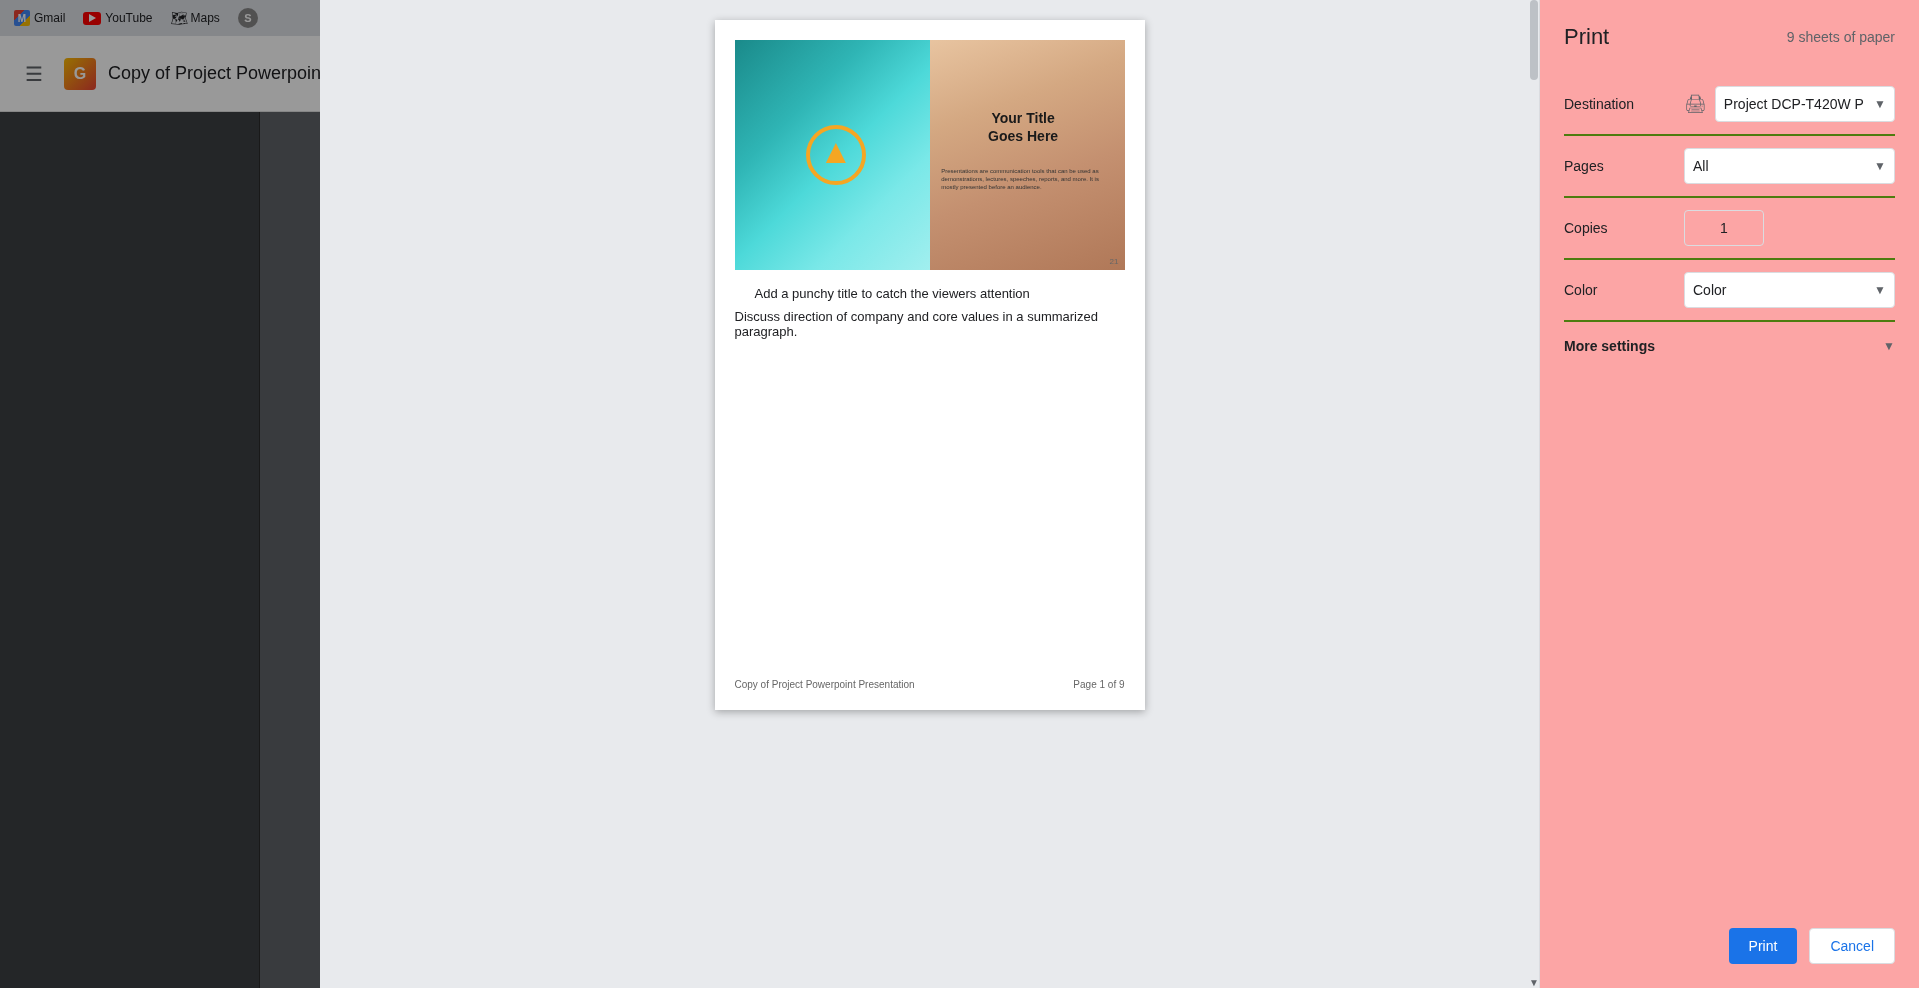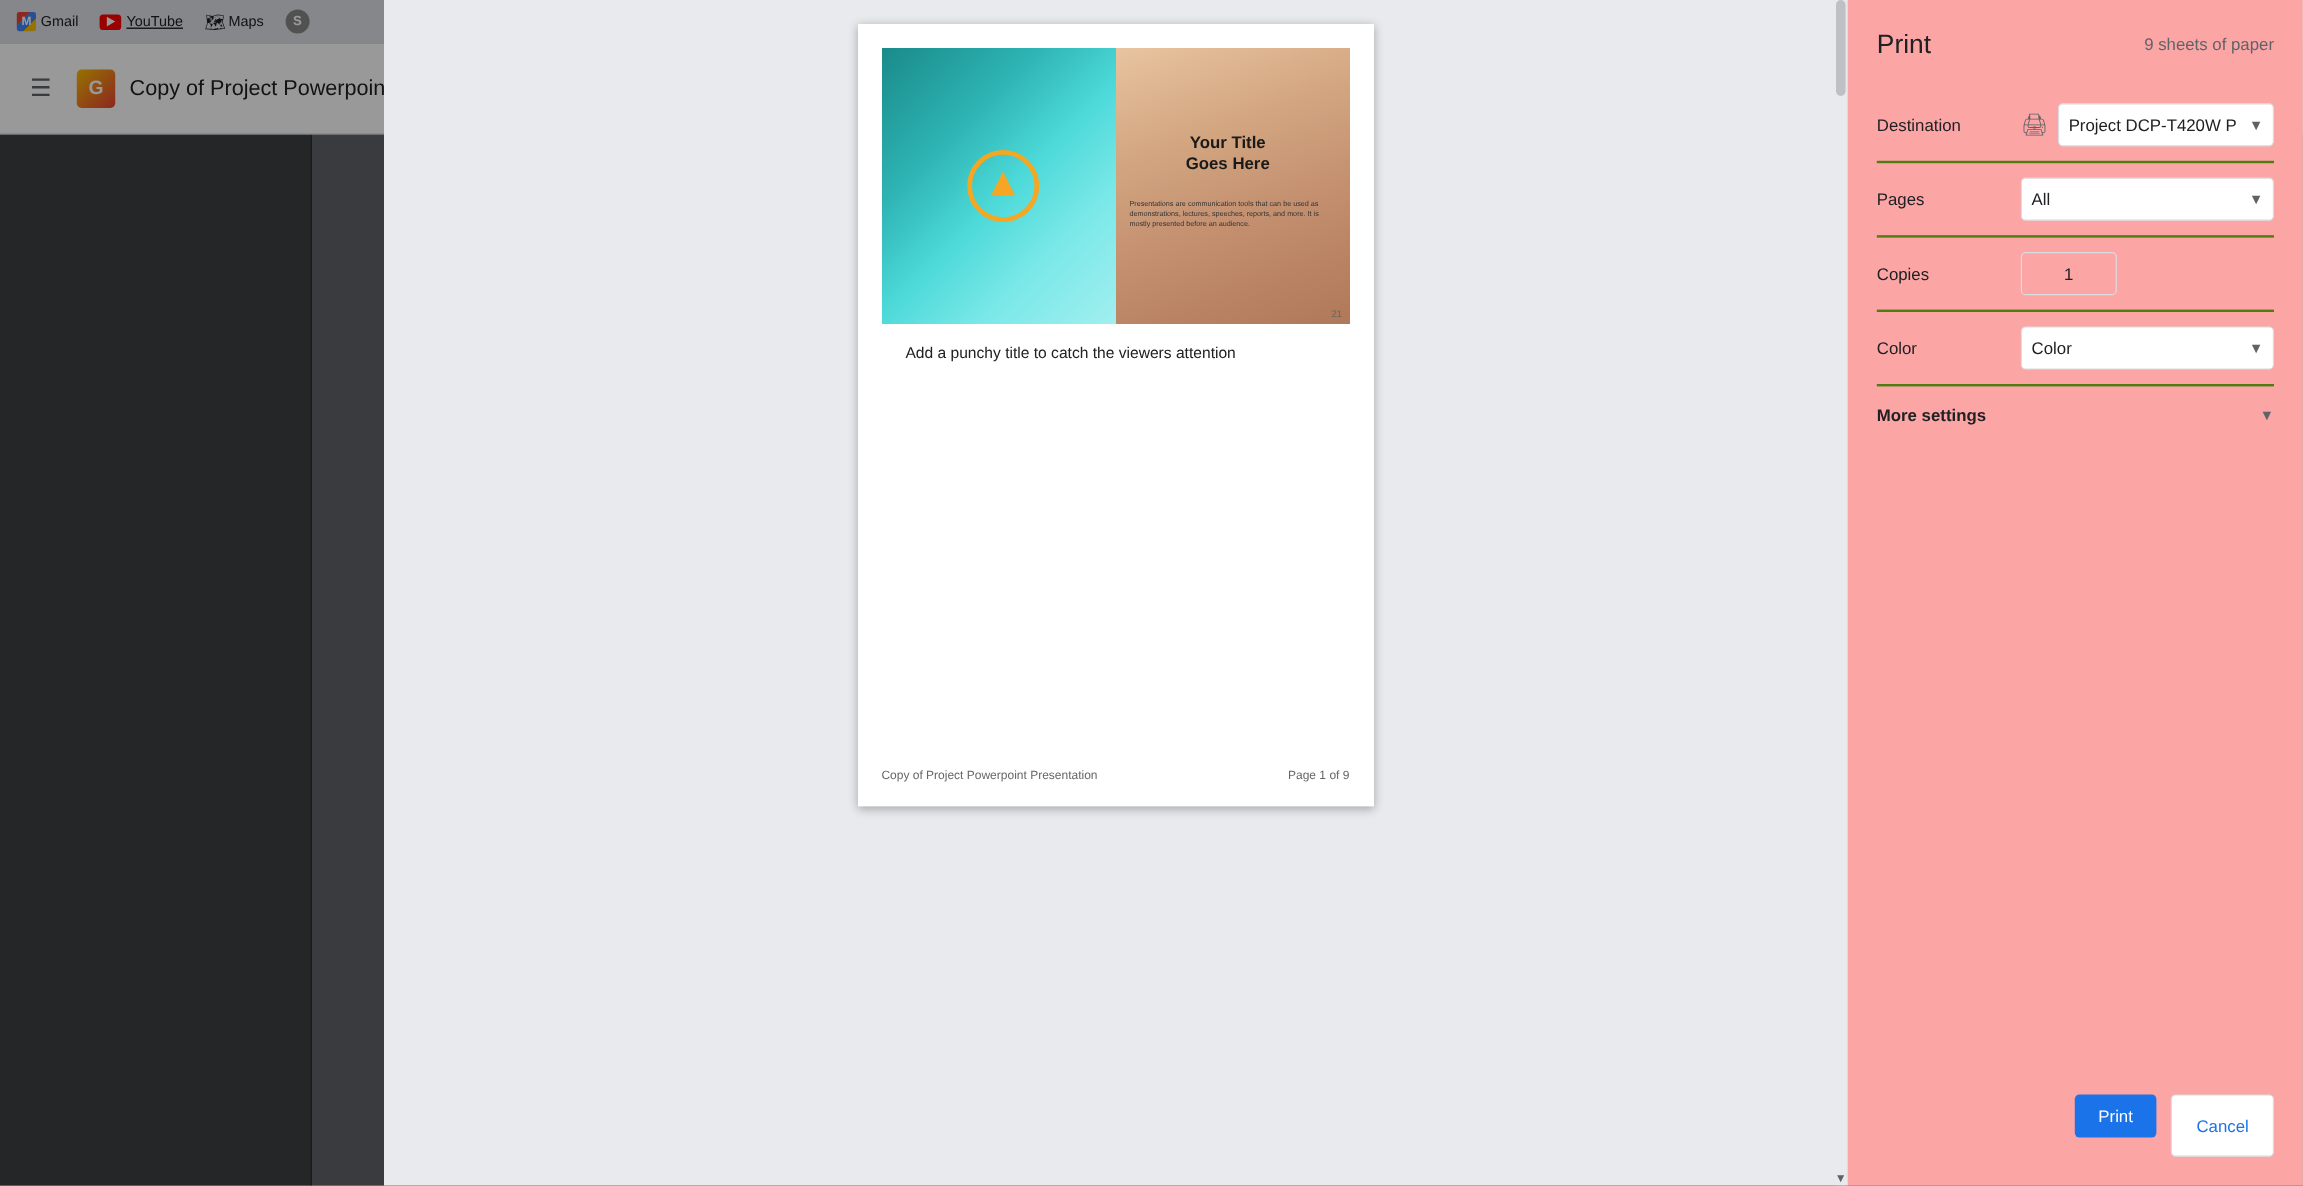--- a/index.html
+++ b/index.html
@@ -335,21 +335,21 @@
       font-size: 14px;
       cursor: pointer;
       font-weight: 500;
     }
     .btn-cancel {
       background: #fff;
       color: #1a73e8;
       border: 1px solid #dadce0;
       border-radius: 4px;
       padding: 0 20px;
-      height: 52px;
+      height: 36px;
       font-size: 14px;
       cursor: pointer;
       font-weight: 500;
     }
 
     
     .bm-gmail {
       font-size: 12px;
       color: #202124;
       padding: 2px 6px;
@@ -358,21 +358,21 @@
     .bm-gmail-icon {
       width: 16px; height: 16px;
       background: linear-gradient(135deg, #EA4335 33%, #4285F4 33%, #4285F4 66%, #FBBC05 66%);
       border-radius: 2px;
       font-size: 10px;
       display: flex; align-items: center; justify-content: center;
       color: white;
       font-weight: bold;
     }
     .yt-icon-wrap {
-      display: flex; align-items: center; gap: 4px; text-decoration: underline;
+      display: flex; align-items: center; gap: 4px;
     }
     .yt-icon {
       width: 18px; height: 13px;
       background: #ff0000;
       border-radius: 3px;
       display: flex; align-items: center; justify-content: center;
     }
     .yt-play {
       width: 0; height: 0;
       border-top: 4px solid transparent;
@@ -482,20 +482,21 @@
         </div>
         <div class="slide-title-text">
           <span>Your Title</span><br>
           <span>Goes Here</span>
         </div>
         <div class="slide-body-text">Presentations are communication tools that can be used as demonstrations, lectures, speeches, reports, and more. It is mostly presented before an audience.</div>
         <div class="slide-page-num">21</div>
       </div>
 
       <p class="page-add-title">Add a punchy title to catch the viewers attention</p>
+      <p class="page-add-body">Discuss direction of company and core values in a summarized paragraph.</p>
 
       <div class="page-footer">
         <span>Copy of Project Powerpoint Presentation</span>
         <span>Page 1 of 9</span>
       </div>
     </div>
   </div>
 
   <div class="print-settings">
     <div class="print-header">

